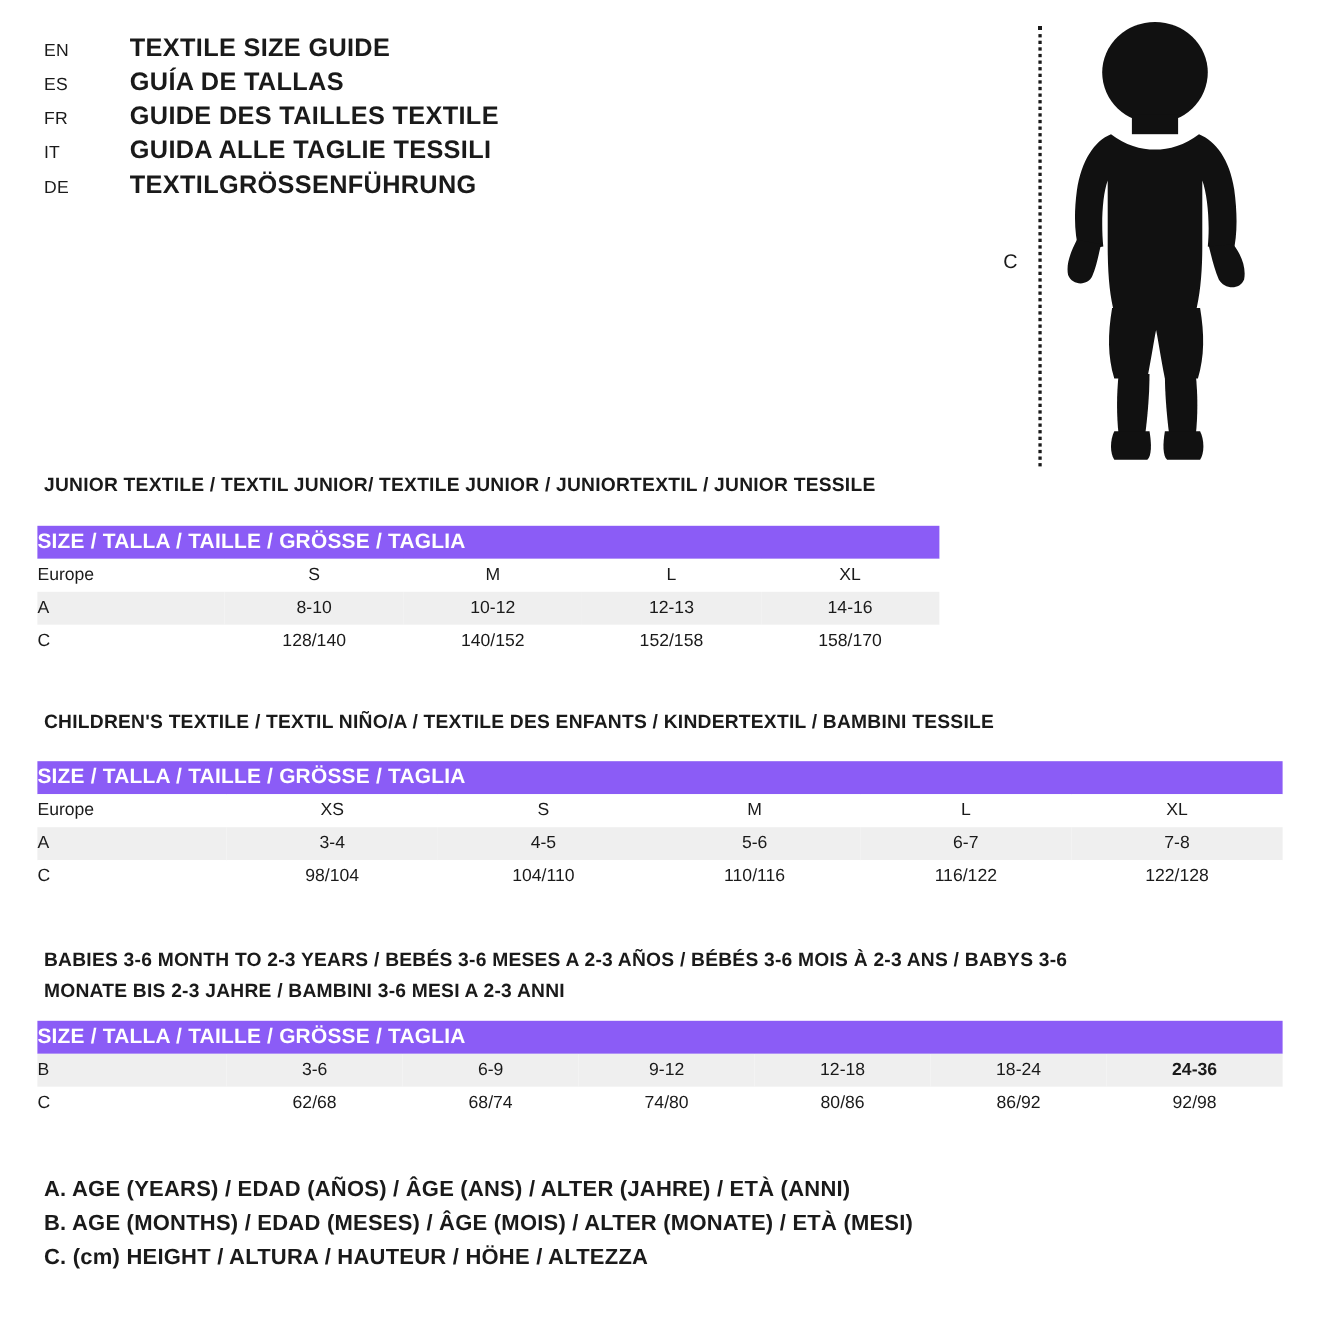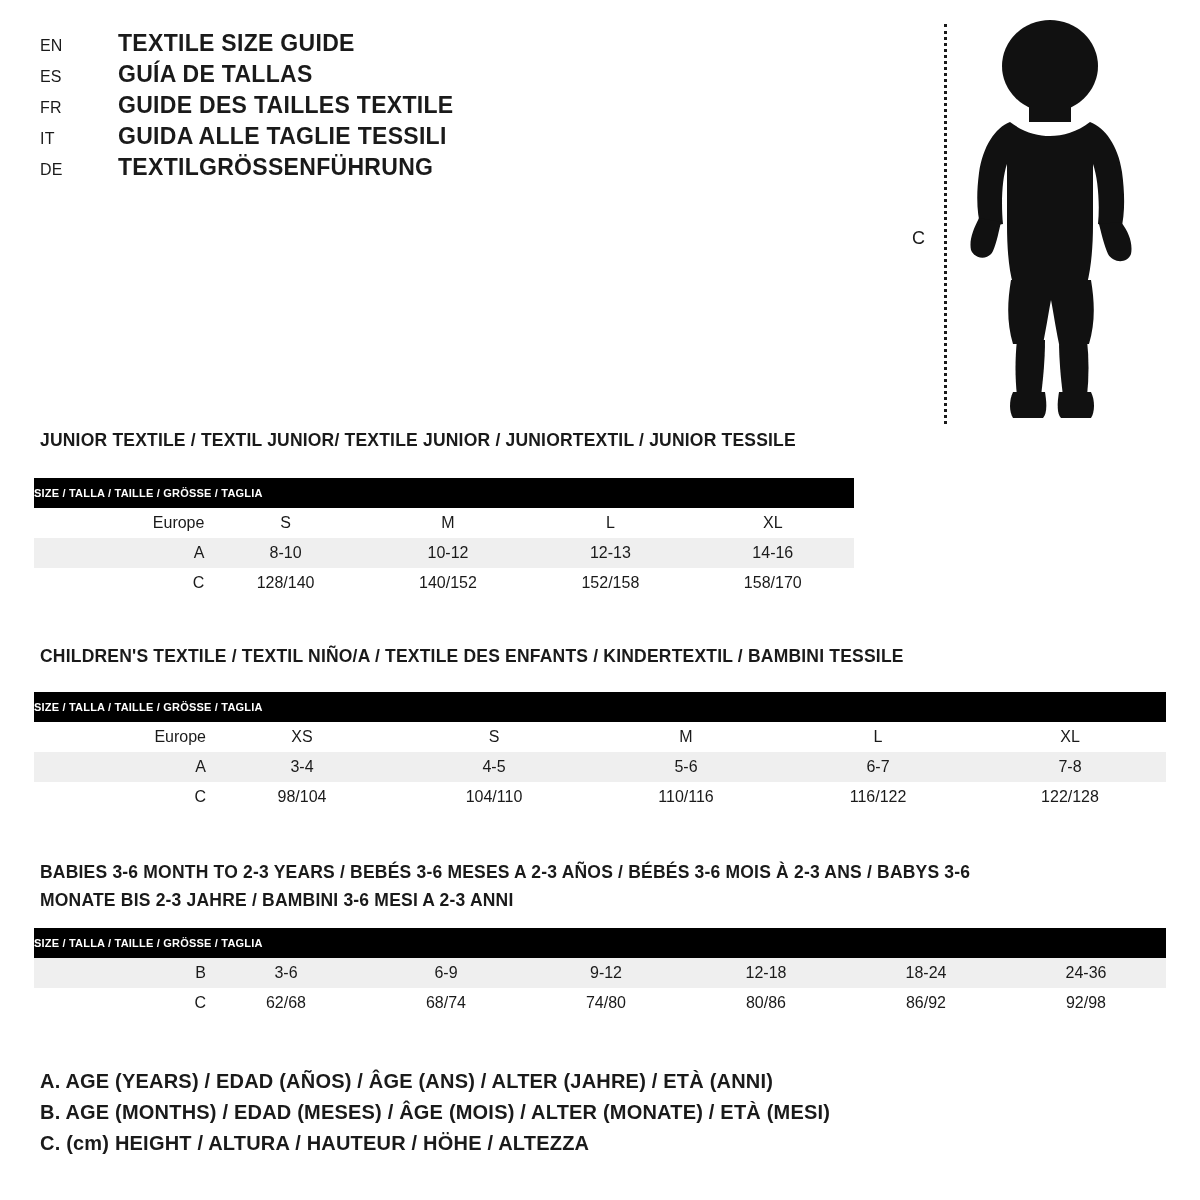--- a/index.html
+++ b/index.html
@@ -99,33 +99,33 @@
     border-collapse: collapse;
     font-size: 16px;
     color: #1a1a1a;
   }
   table.size-table td {
     padding: 0;
     height: 30px;
     vertical-align: middle;
   }
   .hdr-band td {
-    background: #000000;
+    background: #8b5cf6;
     color: #ffffff;
     font-weight: bold;
-    font-size: 11px;
+    font-size: 19px;
     letter-spacing: 0.2px;
     padding-left: 6px;
     height: 26px;
   }
   .row-light td { background: #ffffff; }
   .row-shade td { background: #efefef; }
   .cell-label {
     padding-left: 6px;
-    text-align: right;
+    text-align: left;
   }
   .cell-val {
     text-align: center;
   }
 
   
   .legend {
     position: absolute;
     left: 40px;
     font-size: 20px;
@@ -279,21 +279,21 @@
         <tr class="hdr-band">
       <td colspan="7">SIZE / TALLA / TAILLE / GRÖSSE / TAGLIA</td>
     </tr>
     <tr class="row-shade">
       <td class="cell-label" style="width:172px;">B</td>
       <td class="cell-val" style="width:160px;">3-6</td>
       <td class="cell-val" style="width:160px;">6-9</td>
       <td class="cell-val" style="width:160px;">9-12</td>
       <td class="cell-val" style="width:160px;">12-18</td>
       <td class="cell-val" style="width:160px;">18-24</td>
-      <td class="cell-val" style="width:160px;">24-36</td>
+      <td class="cell-val" style="width:160px;font-weight:bold;">24-36</td>
     </tr>
     <tr class="row-light">
       <td class="cell-label">C</td>
       <td class="cell-val">62/68</td>
       <td class="cell-val">68/74</td>
       <td class="cell-val">74/80</td>
       <td class="cell-val">80/86</td>
       <td class="cell-val">86/92</td>
       <td class="cell-val">92/98</td>
     </tr>

